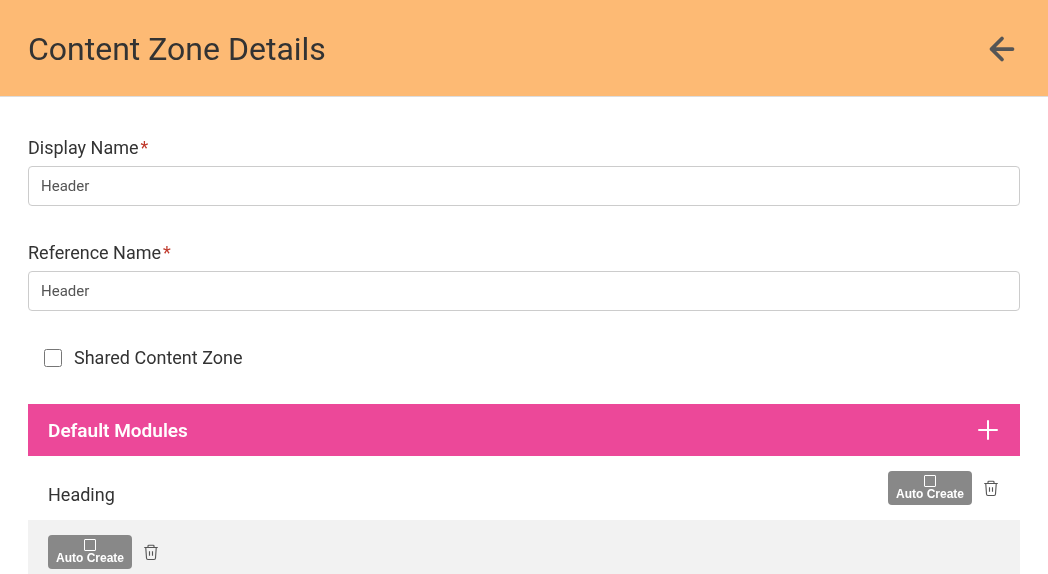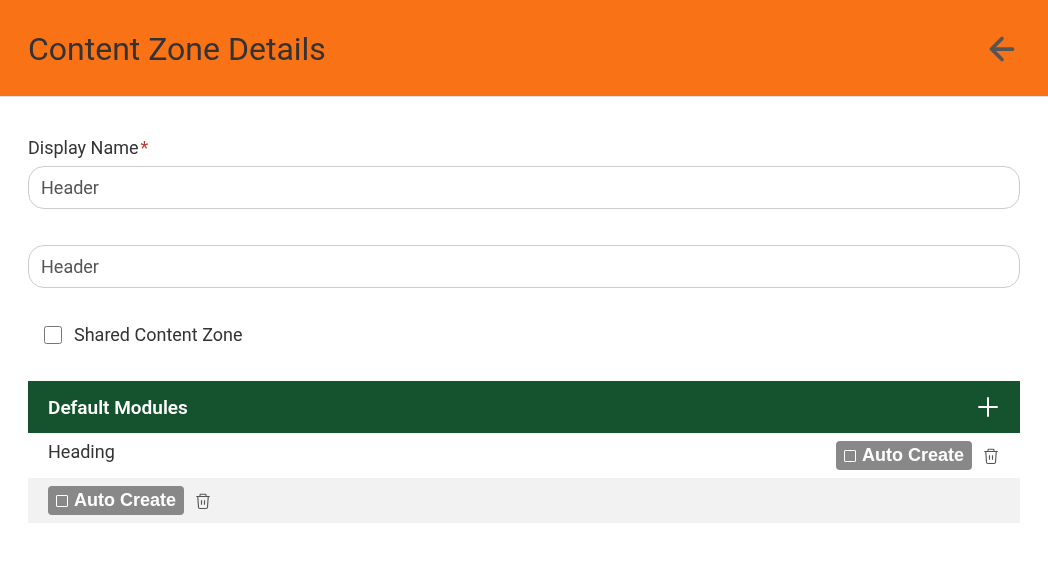--- a/index.html
+++ b/index.html
@@ -7,21 +7,21 @@
       padding: 0;
       box-sizing: border-box;
     }
     body {
       font-family: -apple-system, BlinkMacSystemFont, "Segoe UI", Roboto, "Helvetica Neue", Arial, sans-serif;
       background: #fff;
       color: #333;
       width: 1048px;
     }
     .header {
-      background: #f97316;
+      background: #fdba74;
       padding: 30px 28px 28px 28px;
       border-bottom: 1px solid #ddd;
       display: flex;
       justify-content: space-between;
       align-items: center;
     }
     .header h1 {
       font-size: 32px;
       font-weight: 400;
       color: #333;
@@ -51,23 +51,23 @@
       color: #333;
       margin-bottom: 8px;
     }
     .field label .required {
       color: #c0392b;
       margin-left: 2px;
     }
     .field input[type="text"] {
       width: 100%;
       padding: 10px 12px;
-      font-size: 18px;
+      font-size: 15px;
       border: 1px solid #ccc;
-      border-radius: 16px;
+      border-radius: 4px;
       color: #555;
       font-family: inherit;
     }
     .checkbox-field {
       display: flex;
       align-items: center;
       margin-bottom: 36px;
       gap: 12px;
       margin-left: 16px;
     }
@@ -77,21 +77,21 @@
       cursor: pointer;
       accent-color: #666;
       border: 1px solid #ccc;
     }
     .checkbox-field label {
       font-size: 18px;
       color: #333;
       cursor: pointer;
     }
     .section-header {
-      background: #14532d;
+      background: #ec4899;
       color: #fff;
       padding: 14px 20px;
       display: flex;
       justify-content: space-between;
       align-items: center;
     }
     .section-header h2 {
       font-size: 19px;
       font-weight: 600;
     }
@@ -105,22 +105,22 @@
       width: 24px;
       height: 24px;
       stroke: #fff;
       stroke-width: 2;
     }
     .module-list {
     }
     .module-row {
       display: flex;
       justify-content: space-between;
-      align-items: flex-start;
-      padding: 8px 20px;
+      align-items: flex-end;
+      padding: 15px 20px;
     }
     .module-row:nth-child(odd) {
       background: #fff;
     }
     .module-row:nth-child(even) {
       background: #f2f2f2;
     }
     .module-name {
       font-size: 18px;
       color: #333;
@@ -129,26 +129,27 @@
       display: flex;
       align-items: center;
       gap: 10px;
     }
     .auto-create-btn {
       background: #888;
       color: #fff;
       border: none;
       border-radius: 4px;
       padding: 4px 8px;
-      font-size: 18px;
+      font-size: 12px;
       font-weight: 600;
       cursor: pointer;
       display: inline-flex;
       align-items: center;
-      gap: 6px;
+      gap: 0;
+      flex-direction: column;
     }
     .auto-create-btn .mini-checkbox {
       width: 12px;
       height: 12px;
       border: 1.5px solid #fff;
       display: inline-block;
       border-radius: 1px;
     }
     .delete-btn {
       cursor: pointer;
@@ -179,20 +180,23 @@
 
 <div class="content">
   <div class="field">
     <label>
       <span>Display Name</span><span class="required">*</span>
     </label>
     <input type="text" value="Header" style="">
   </div>
 
   <div class="field">
+    <label>
+      <span>Reference Name</span><span class="required">*</span>
+    </label>
     <input type="text" value="Header" style="">
   </div>
 
   <div class="checkbox-field">
     <input type="checkbox" id="shared-zone" style="">
     <label for="shared-zone">Shared Content Zone</label>
   </div>
 
   <div class="section-header">
     <h2>Default Modules</h2>

